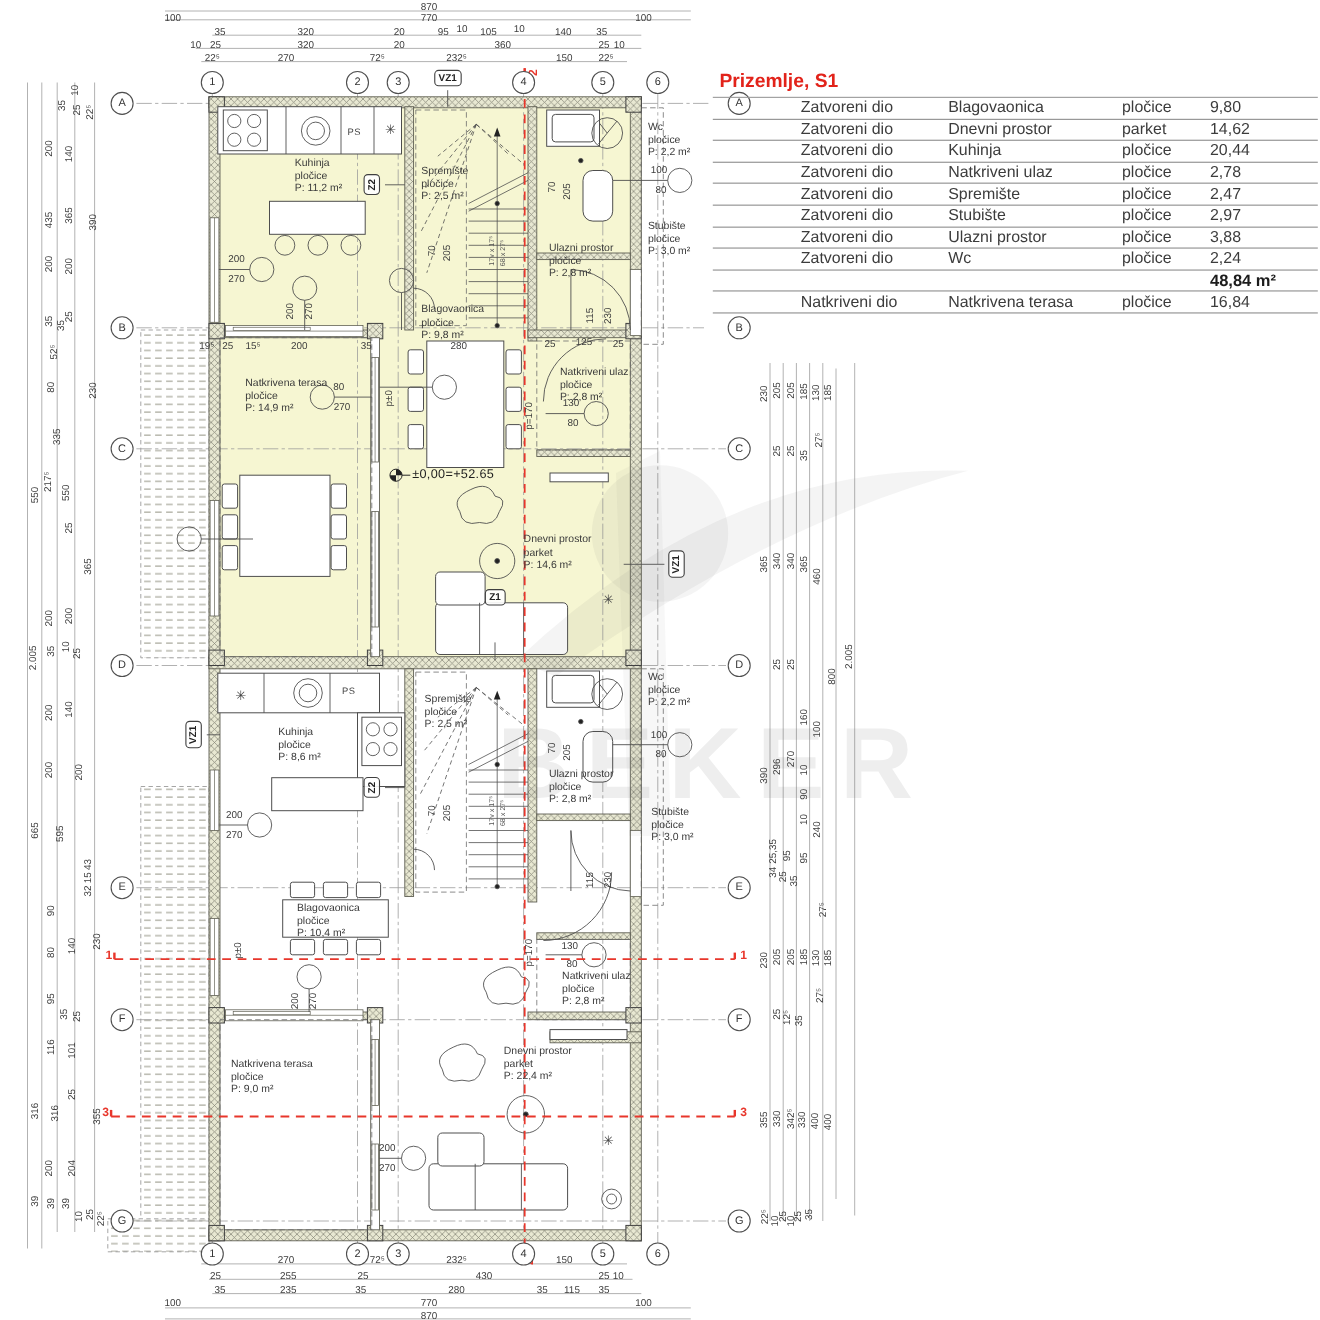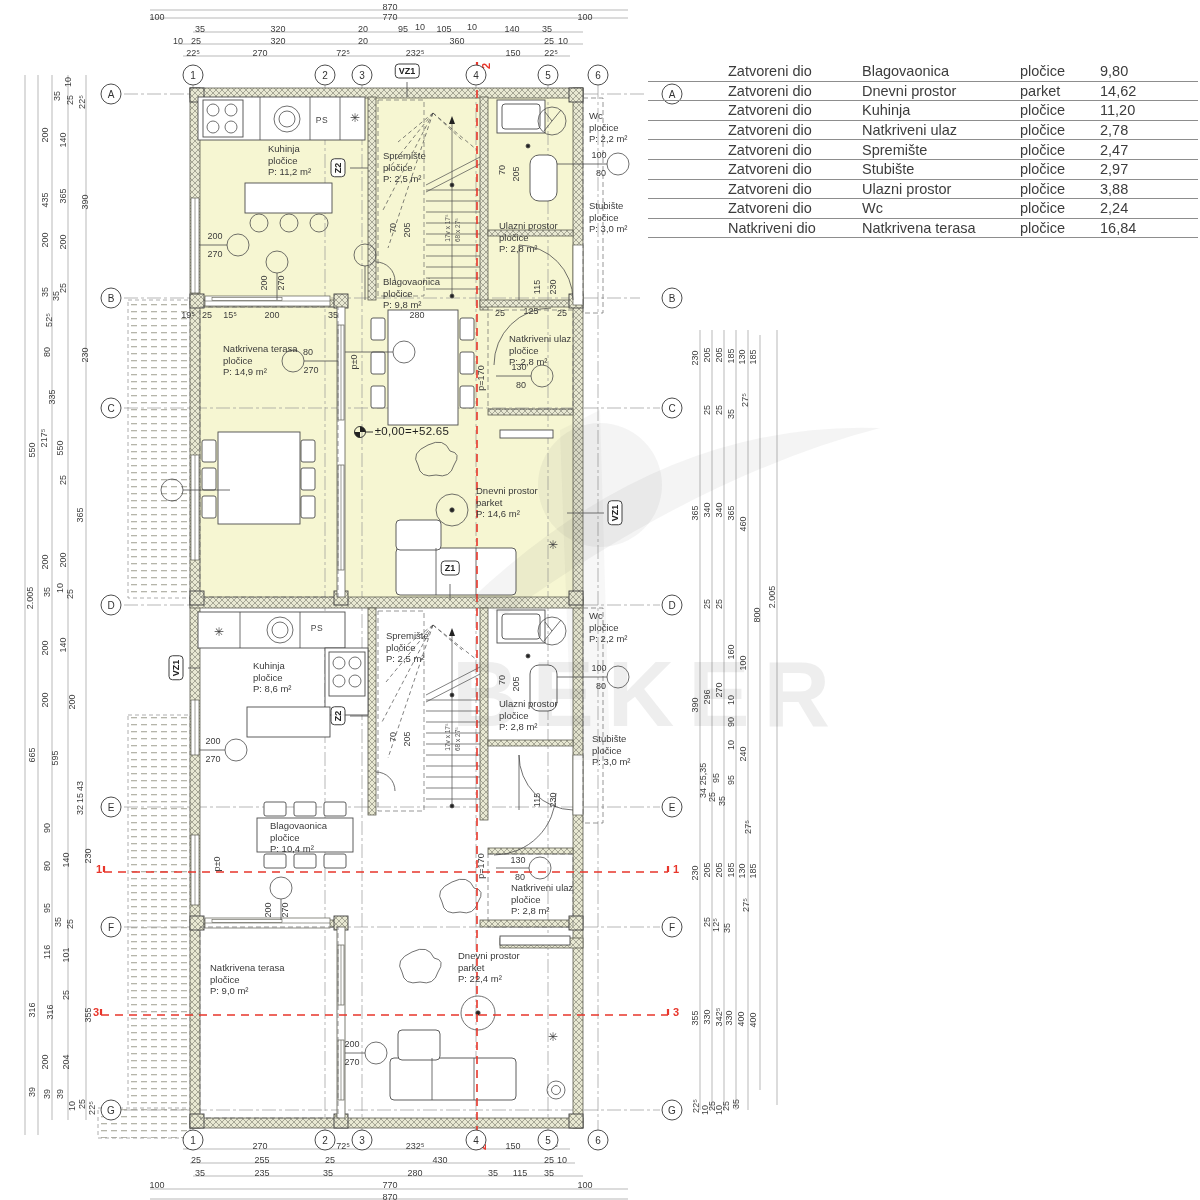--- a/index.html
+++ b/index.html
@@ -596,21 +596,21 @@
       <span class="fl dim rot" style="left: 753px; top: 1020px;">400</span>
       <span class="fl dim rot" style="left: 696px; top: 1106px;">22⁵</span>
       <span class="fl dim rot" style="left: 705px; top: 1110px;">10</span>
       <span class="fl dim rot" style="left: 712px; top: 1106px;">25</span>
       <span class="fl dim rot" style="left: 719px; top: 1110px;">10</span>
       <span class="fl dim rot" style="left: 726px; top: 1106px;">25</span>
       <span class="fl dim rot" style="left: 736px; top: 1104px;">35</span>
       <span class="fl refbox" style="left: 407px; top: 71px;">VZ1</span>
       <span class="fl refbox rot" style="left: 615px; top: 513px;">VZ1</span>
       <span class="fl refbox rot" style="left: 176px; top: 668px;">VZ1</span>
-      <span class="fl refbox" style="left: 450px; top: 568px;">Z1</span>
+      <span class="fl refbox" style="left: 450px; top: 543px;">Z1</span>
       <span class="fl refbox rot" style="left: 338px; top: 168px;">Z2</span>
       <span class="fl refbox rot" style="left: 338px; top: 716px;">Z2</span>
       <span class="fl ps" style="left: 322px; top: 120px;">PS</span>
       <span class="fl ps" style="left: 317px; top: 628px;">PS</span>
       <span class="fl sym" style="left: 355px; top: 118px;">✳</span>
       <span class="fl sym" style="left: 219px; top: 632px;">✳</span>
       <span class="fl sym" style="left: 553px; top: 545px;">✳</span>
       <span class="fl sym" style="left: 553px; top: 1037px;">✳</span>
       <span class="fl elev" style="left: 412px; top: 432px;">±0,00=+52.65</span>
       <span class="fl dim" style="left: 215px; top: 236px;">200</span>
@@ -699,38 +699,39 @@
       <div class="bubble" style="left: 672px; top: 605px;">D</div>
       <div class="bubble" style="left: 111px; top: 807px;">E</div>
       <div class="bubble" style="left: 672px; top: 807px;">E</div>
       <div class="bubble" style="left: 111px; top: 927px;">F</div>
       <div class="bubble" style="left: 672px; top: 927px;">F</div>
       <div class="bubble" style="left: 111px; top: 1110px;">G</div>
       <div class="bubble" style="left: 672px; top: 1110px;">G</div>
     </div>
 
 <div id="tablewrap">
+  <div class="t-title">Prizemlje, S1</div>
   <div id="table-rows">
         <div class="t-row">
           <span class="t-c1">Zatvoreni dio</span>
           <span class="t-c2">Blagovaonica</span>
           <span class="t-c3">pločice</span>
           <span class="t-c4">9,80</span>
         </div>
         <div class="t-row">
           <span class="t-c1">Zatvoreni dio</span>
           <span class="t-c2">Dnevni prostor</span>
           <span class="t-c3">parket</span>
           <span class="t-c4">14,62</span>
         </div>
         <div class="t-row">
           <span class="t-c1">Zatvoreni dio</span>
           <span class="t-c2">Kuhinja</span>
           <span class="t-c3">pločice</span>
-          <span class="t-c4">11,20</span>
+          <span class="t-c4">20,44</span>
         </div>
         <div class="t-row">
           <span class="t-c1">Zatvoreni dio</span>
           <span class="t-c2">Natkriveni ulaz</span>
           <span class="t-c3">pločice</span>
           <span class="t-c4">2,78</span>
         </div>
         <div class="t-row">
           <span class="t-c1">Zatvoreni dio</span>
           <span class="t-c2">Spremište</span>
@@ -748,20 +749,21 @@
           <span class="t-c2">Ulazni prostor</span>
           <span class="t-c3">pločice</span>
           <span class="t-c4">3,88</span>
         </div>
         <div class="t-row">
           <span class="t-c1">Zatvoreni dio</span>
           <span class="t-c2">Wc</span>
           <span class="t-c3">pločice</span>
           <span class="t-c4">2,24</span>
         </div>
+        <div class="t-row t-sum">48,84 m²</div>
         <div class="t-row">
           <span class="t-c1">Natkriveni dio</span>
           <span class="t-c2">Natkrivena terasa</span>
           <span class="t-c3">pločice</span>
           <span class="t-c4">16,84</span>
         </div>
       </div>
 </div>
 
 </div>

